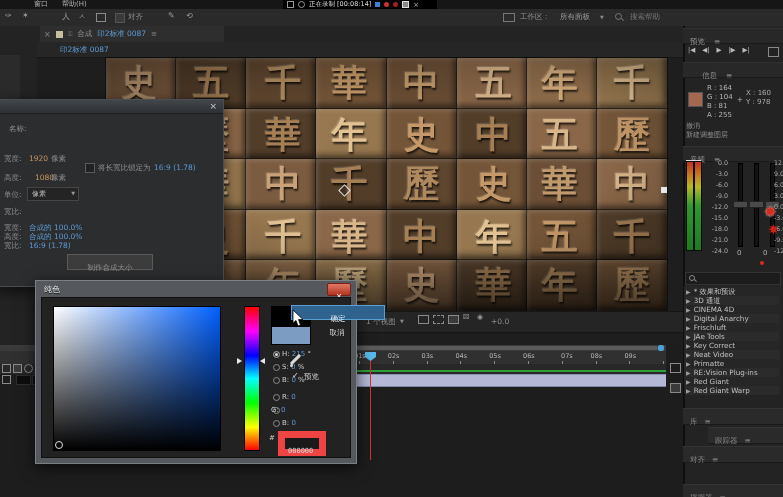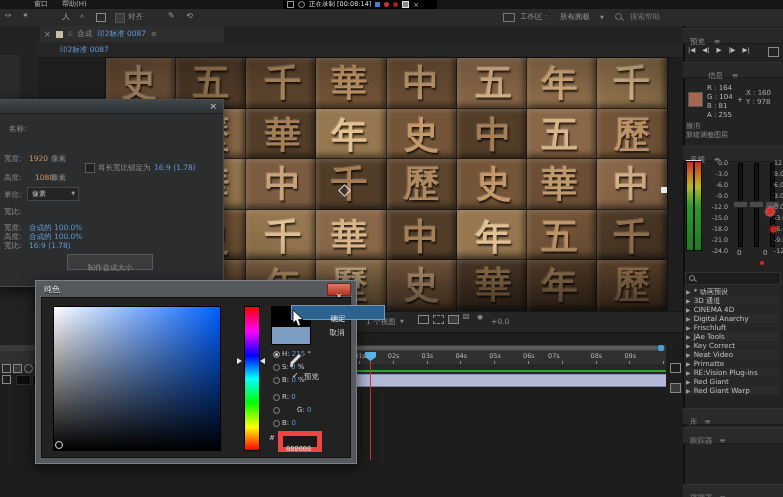--- a/index.html
+++ b/index.html
@@ -240,21 +240,21 @@
       <span class="ruler-lbl" style="left: 387.8px;">02s</span>
       <span class="tickv" style="left: 392.8px;"></span>
       <span class="ruler-lbl" style="left: 421.6px;">03s</span>
       <span class="tickv" style="left: 426.6px;"></span>
       <span class="ruler-lbl" style="left: 455.4px;">04s</span>
       <span class="tickv" style="left: 460.4px;"></span>
       <span class="ruler-lbl" style="left: 489.2px;">05s</span>
       <span class="tickv" style="left: 494.2px;"></span>
       <span class="ruler-lbl" style="left: 523px;">06s</span>
       <span class="tickv" style="left: 528px;"></span>
-      <span class="ruler-lbl" style="left: 548px;">07s</span>
+      <span class="ruler-lbl" style="left: 561px;">07s</span>
       <span class="tickv" style="left: 561.8px;"></span>
       <span class="ruler-lbl" style="left: 590.6px;">08s</span>
       <span class="tickv" style="left: 595.6px;"></span>
       <span class="ruler-lbl" style="left: 624.4px;">09s</span>
       <span class="tickv" style="left: 629.4px;"></span>
       <span class="ruler-lbl" style="left: 683px;">10s</span>
       <span class="tickv" style="left: 663.2px;"></span>
     </div>
   <div class="abs" style="left:0;top:364px;width:666px;height:10px;background:#282828;"></div>
   <div class="abs" style="left:110px;top:370px;width:556px;height:2px;background:#2e9e38;"></div>
@@ -283,21 +283,21 @@
   <div id="transport" class="abs" style="left:688px;top:46px;width:70px;display:flex;gap:7px;">
       <span style="font-size: 6.5px; color: rgb(187, 187, 187);">|◀</span>
       <span style="font-size: 6.5px; color: rgb(187, 187, 187);">◀|</span>
       <span style="font-size: 6.5px; color: rgb(187, 187, 187);">▶</span>
       <span style="font-size: 6.5px; color: rgb(187, 187, 187);">|▶</span>
       <span style="font-size: 6.5px; color: rgb(187, 187, 187);">▶|</span>
     </div>
   <span class="abs sq-ico" style="left:768px;top:47px;width:9px;height:8px;"></span>
 
   <div class="panel-hd" style="left:683px;top:62px;width:100px;">
-    <span style="margin-left:25px;">信息</span><span class="menu-sign">≡</span>
+    <span style="margin-left:19px;">信息</span><span class="menu-sign">≡</span>
   </div>
   <div class="abs" style="left: 688px; top: 92px; width: 13px; height: 13px; border: 1px solid rgb(85, 85, 85); background: rgb(164, 104, 81);"></div>
   <div id="info-rows" class="abs" style="left:707px;top:84px;">
       <div style="font-size: 7px; color: rgb(181, 181, 181); line-height: 9px; white-space: nowrap;">R : 164</div>
       <div style="font-size: 7px; color: rgb(181, 181, 181); line-height: 9px; white-space: nowrap;">G : 104</div>
       <div style="font-size: 7px; color: rgb(181, 181, 181); line-height: 9px; white-space: nowrap;">B : 81</div>
       <div style="font-size: 7px; color: rgb(181, 181, 181); line-height: 9px; white-space: nowrap;">A : 255</div>
     </div>
   <span class="abs t7" style="left:737px;top:96px;color:#bbb;">+</span>
   <span class="abs t7" style="left:746px;top:89px;"><span>X :</span> <span>160</span></span>
@@ -343,37 +343,38 @@
   <span class="abs t7" style="left:763px;top:249px;">0</span>
 
   <span class="abs" style="left:764px;top:203px;font-size:15px;color:#d92c20;text-shadow:0 0 2px #fff;z-index:9;">✸</span>
   <span class="abs" style="left:768px;top:222px;font-size:13px;color:#c32318;z-index:9;">✸</span>
   <span class="abs" style="left:760px;top:261px;width:4px;height:4px;background:#d92c20;border-radius:50%;z-index:9;"></span>
 
   <div class="abs" style="left:685px;top:272px;width:94px;height:11px;background:#1c1c1c;border:1px solid #333;"></div>
   <span class="abs" style="left:689px;top:275px;width:4px;height:4px;border:1px solid #888;border-radius:50%;"></span>
   <span class="abs" style="left:694px;top:280px;width:3px;height:1px;background:#888;transform:rotate(45deg);"></span>
   <div id="fx-list" class="abs" style="left:684px;top:286px;width:97px;height:108px;background:#262626;">
-      <div class="fxrow" style="top: 1px;"><span class="ar">▶</span><span>* 动画预设</span></div>
+      <div class="fxrow" style="top: 1px;"><span class="ar">▶</span><span>* 效果和预设</span></div>
       <div class="fxrow" style="top: 10px; background: rgba(255, 255, 255, 0.024);"><span class="ar">▶</span><span>3D 通道</span></div>
       <div class="fxrow" style="top: 19px;"><span class="ar">▶</span><span>CINEMA 4D</span></div>
       <div class="fxrow" style="top: 28px; background: rgba(255, 255, 255, 0.024);"><span class="ar">▶</span><span>Digital Anarchy</span></div>
       <div class="fxrow" style="top: 37px;"><span class="ar">▶</span><span>Frischluft</span></div>
       <div class="fxrow" style="top: 46px; background: rgba(255, 255, 255, 0.024);"><span class="ar">▶</span><span>JAe Tools</span></div>
       <div class="fxrow" style="top: 55px;"><span class="ar">▶</span><span>Key Correct</span></div>
       <div class="fxrow" style="top: 64px; background: rgba(255, 255, 255, 0.024);"><span class="ar">▶</span><span>Neat Video</span></div>
       <div class="fxrow" style="top: 73px;"><span class="ar">▶</span><span>Primatte</span></div>
       <div class="fxrow" style="top: 82px; background: rgba(255, 255, 255, 0.024);"><span class="ar">▶</span><span>RE:Vision Plug-ins</span></div>
       <div class="fxrow" style="top: 91px;"><span class="ar">▶</span><span>Red Giant</span></div>
       <div class="fxrow" style="top: 100px; background: rgba(255, 255, 255, 0.024);"><span class="ar">▶</span><span>Red Giant Warp</span></div>
     </div>
 
   <div id="collapsed" class="abs" style="left:683px;top:400px;width:100px;height:97px;">
       <div class="coll-hd" style="top: 8px;"><span>库</span><span class="menu-sign">≡</span></div>
-      <div class="coll-hd" style="top: 27px;"><span>跟踪器</span><span class="menu-sign">≡</span></div>
+      <div class="coll-hd" style="top: 27px; margin-left: 25px;"><span>跟踪器</span><span class="menu-sign">≡</span></div>
+      <div class="coll-hd" style="top: 46px;"><span>对齐</span><span class="menu-sign">≡</span></div>
       <div class="coll-hd" style="top: 84px;"><span>摇摆器</span><span class="menu-sign">≡</span></div>
     </div>
 
   <div class="win-dlg" style="left:-2px;top:99px;width:224px;height:186px;background:#2b2d2f;border:1px solid #4a4e52;z-index:5;">
     <div style="position:absolute;left:0;top:0;right:0;height:13px;background:linear-gradient(#41464b,#2e3236);border-bottom:1px solid #1c1e20;"></div>
     <span style="position:absolute;right:6px;top:1px;font-size:9px;color:#ccc;">×</span>
     <span class="t75 dim abs" style="left:10px;top:24px;">名称:</span>
     <span class="t75 dim abs" style="left:5px;top:54px;">宽度:</span>
     <span class="t75 orange abs" style="left:30px;top:54px;">1920</span>
     <span class="t75 dim abs" style="left:52px;top:54px;">像素</span>
@@ -421,25 +422,25 @@
 
     <span class="radio sel abs" style="left:237px;top:70px;"></span>
     <span class="t7 abs" style="left:246px;top:69px;color:#ccc;"><span>H:</span> <span class="blue">215</span> <span>°</span></span>
     <span class="radio abs" style="left:237px;top:83px;"></span>
     <span class="t7 abs" style="left:246px;top:82px;color:#ccc;"><span>S:</span> <span class="blue">0</span> <span>%</span></span>
     <span class="radio abs" style="left:237px;top:96px;"></span>
     <span class="t7 abs" style="left:246px;top:95px;color:#ccc;"><span>B:</span> <span class="blue">0</span> <span>%</span></span>
     <span class="radio abs" style="left:237px;top:113px;"></span>
     <span class="t7 abs" style="left:246px;top:112px;color:#ccc;"><span>R:</span> <span class="blue">0</span></span>
     <span class="radio abs" style="left:237px;top:126px;"></span>
-    <span class="t7 abs" style="left:261px;top:125px;color:#ccc;"><span>G:</span> <span class="blue">0</span></span>
+    <span class="t7 abs" style="left:235px;top:125px;color:#ccc;"><span>G:</span> <span class="blue">0</span></span>
     <span class="radio abs" style="left:237px;top:139px;"></span>
     <span class="t7 abs" style="left:246px;top:138px;color:#ccc;"><span>B:</span> <span class="blue">0</span></span>
     <span class="t7 abs" style="left:233px;top:153px;color:#ccc;">#</span>
-    <div style="position:absolute;left:242px;top:150px;width:34px;height:11px;background:#1a1a1a;border:5px solid #ef4444;">
+    <div style="position:absolute;left:242px;top:150px;width:34px;height:11px;background:#1a1a1a;border:7px solid #ef4444;">
       <span style="font-family:'DejaVu Sans Mono',monospace;font-size:7px;color:#ddd;margin-left:3px;line-height:11px;display:inline-block;">000000</span>
     </div>
 
     <div style="position:absolute;left:255px;top:24px;width:92px;height:13px;background:#2f628c;border:1px solid #5a9fd4;text-align:center;">
       <span class="t75" style="color:#e2eefa;line-height:13px;">确定</span>
     </div>
     <div style="position:absolute;left:255px;top:39px;width:92px;height:13px;text-align:center;">
       <span class="t75" style="color:#ddd;line-height:13px;">取消</span>
     </div>
     <span style="position:absolute;left:258px;top:72px;width:3px;height:13px;background:#d8d8d8;transform:rotate(45deg);border-radius:1px;"></span>

